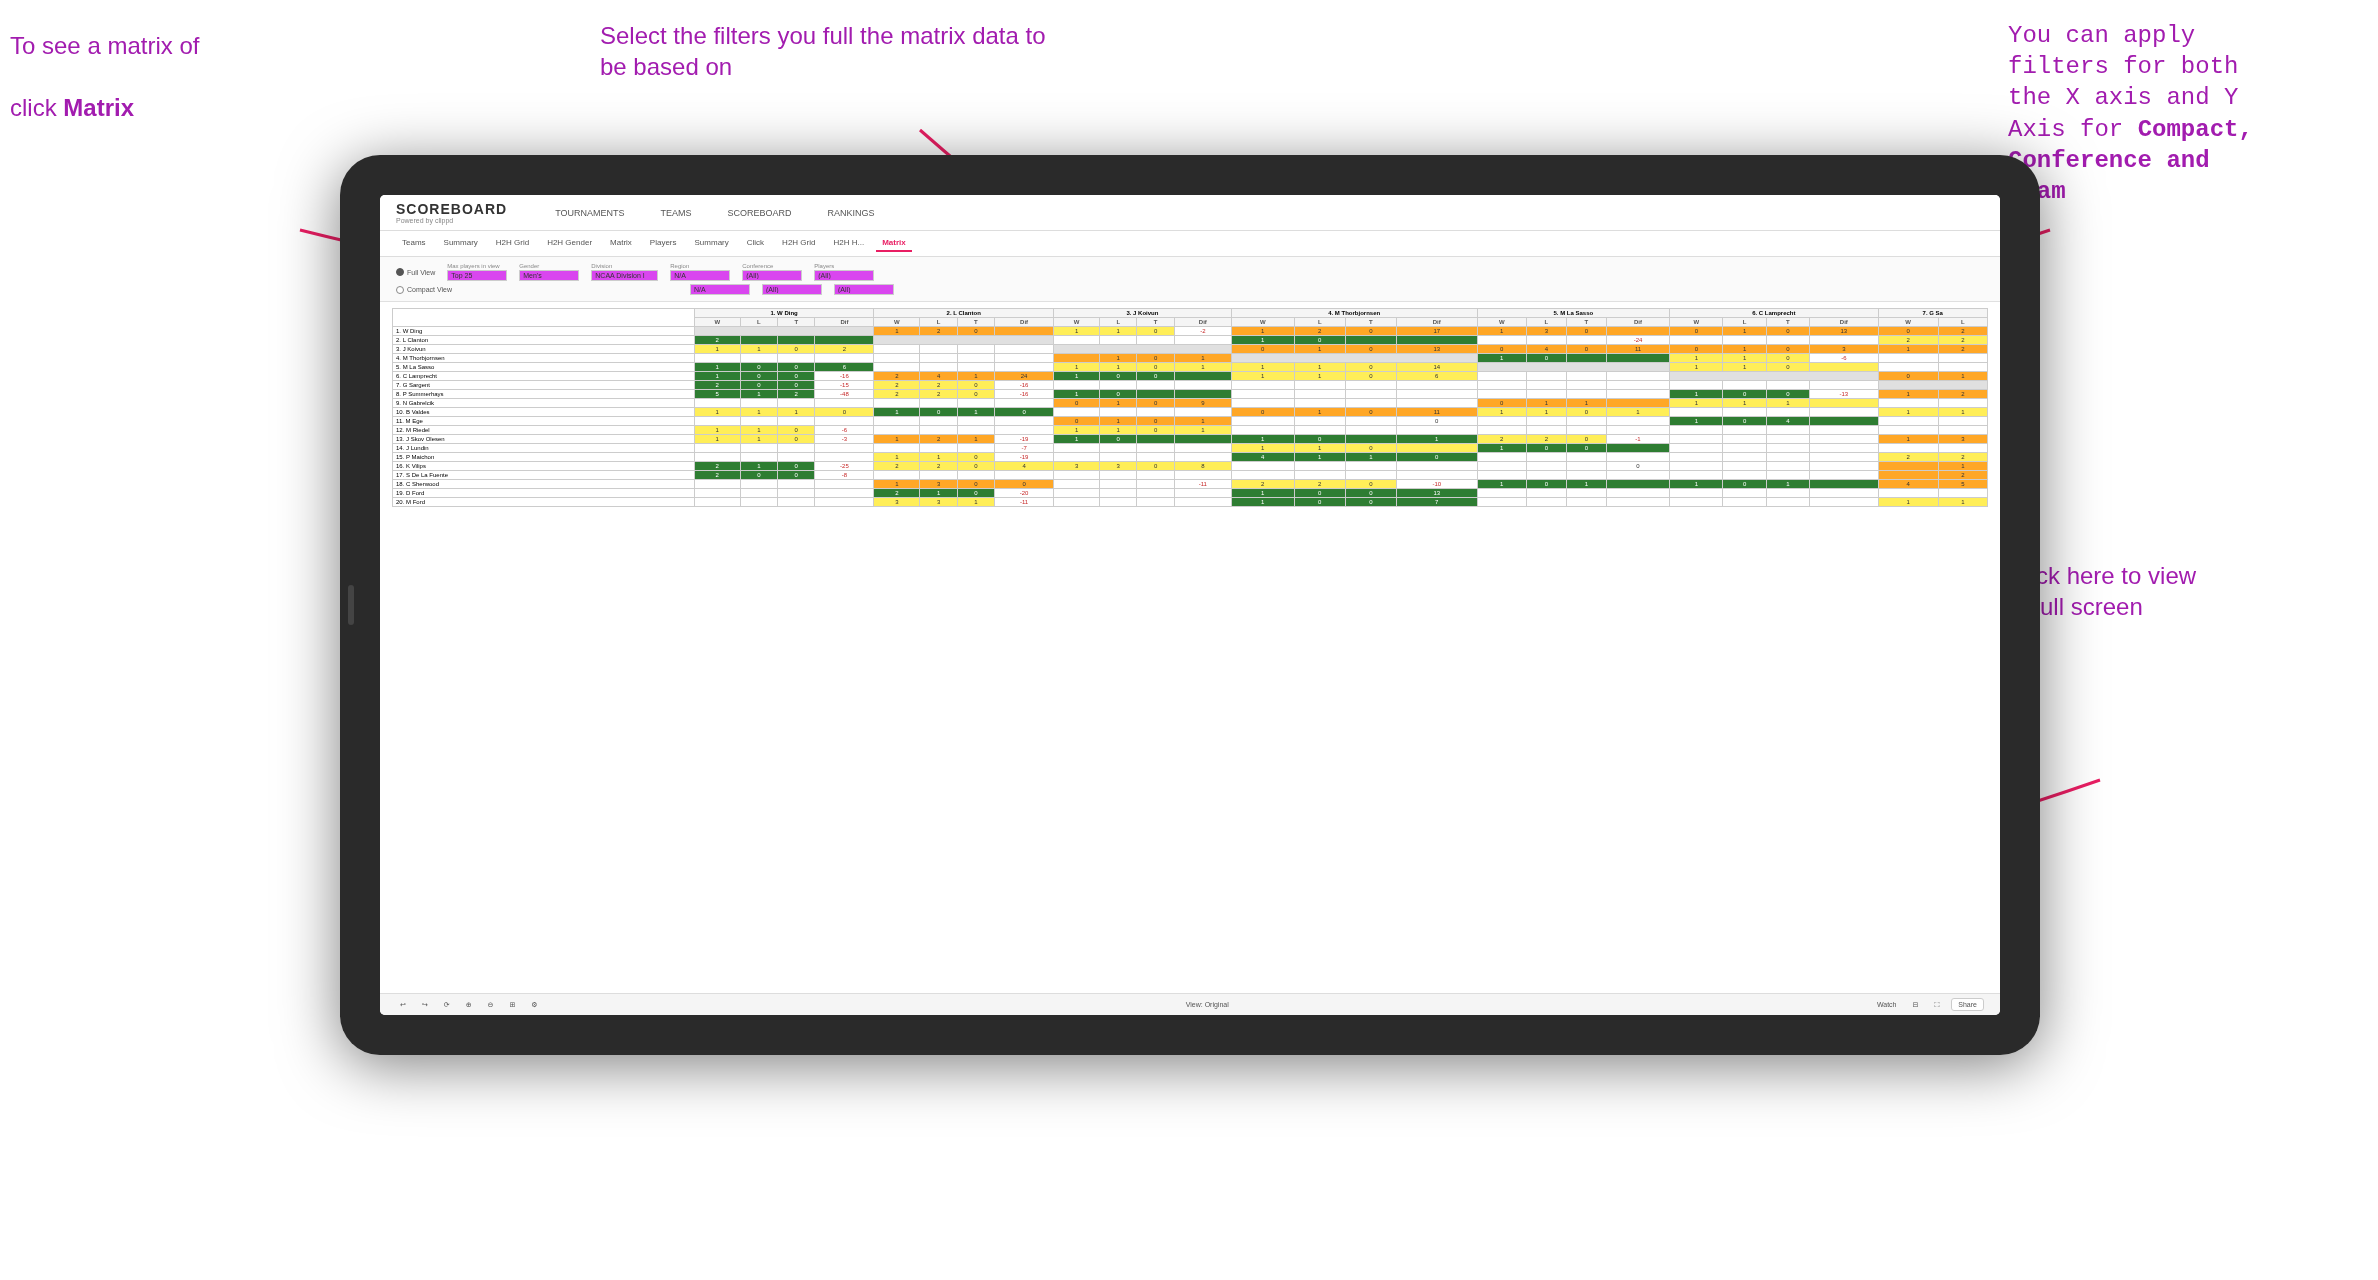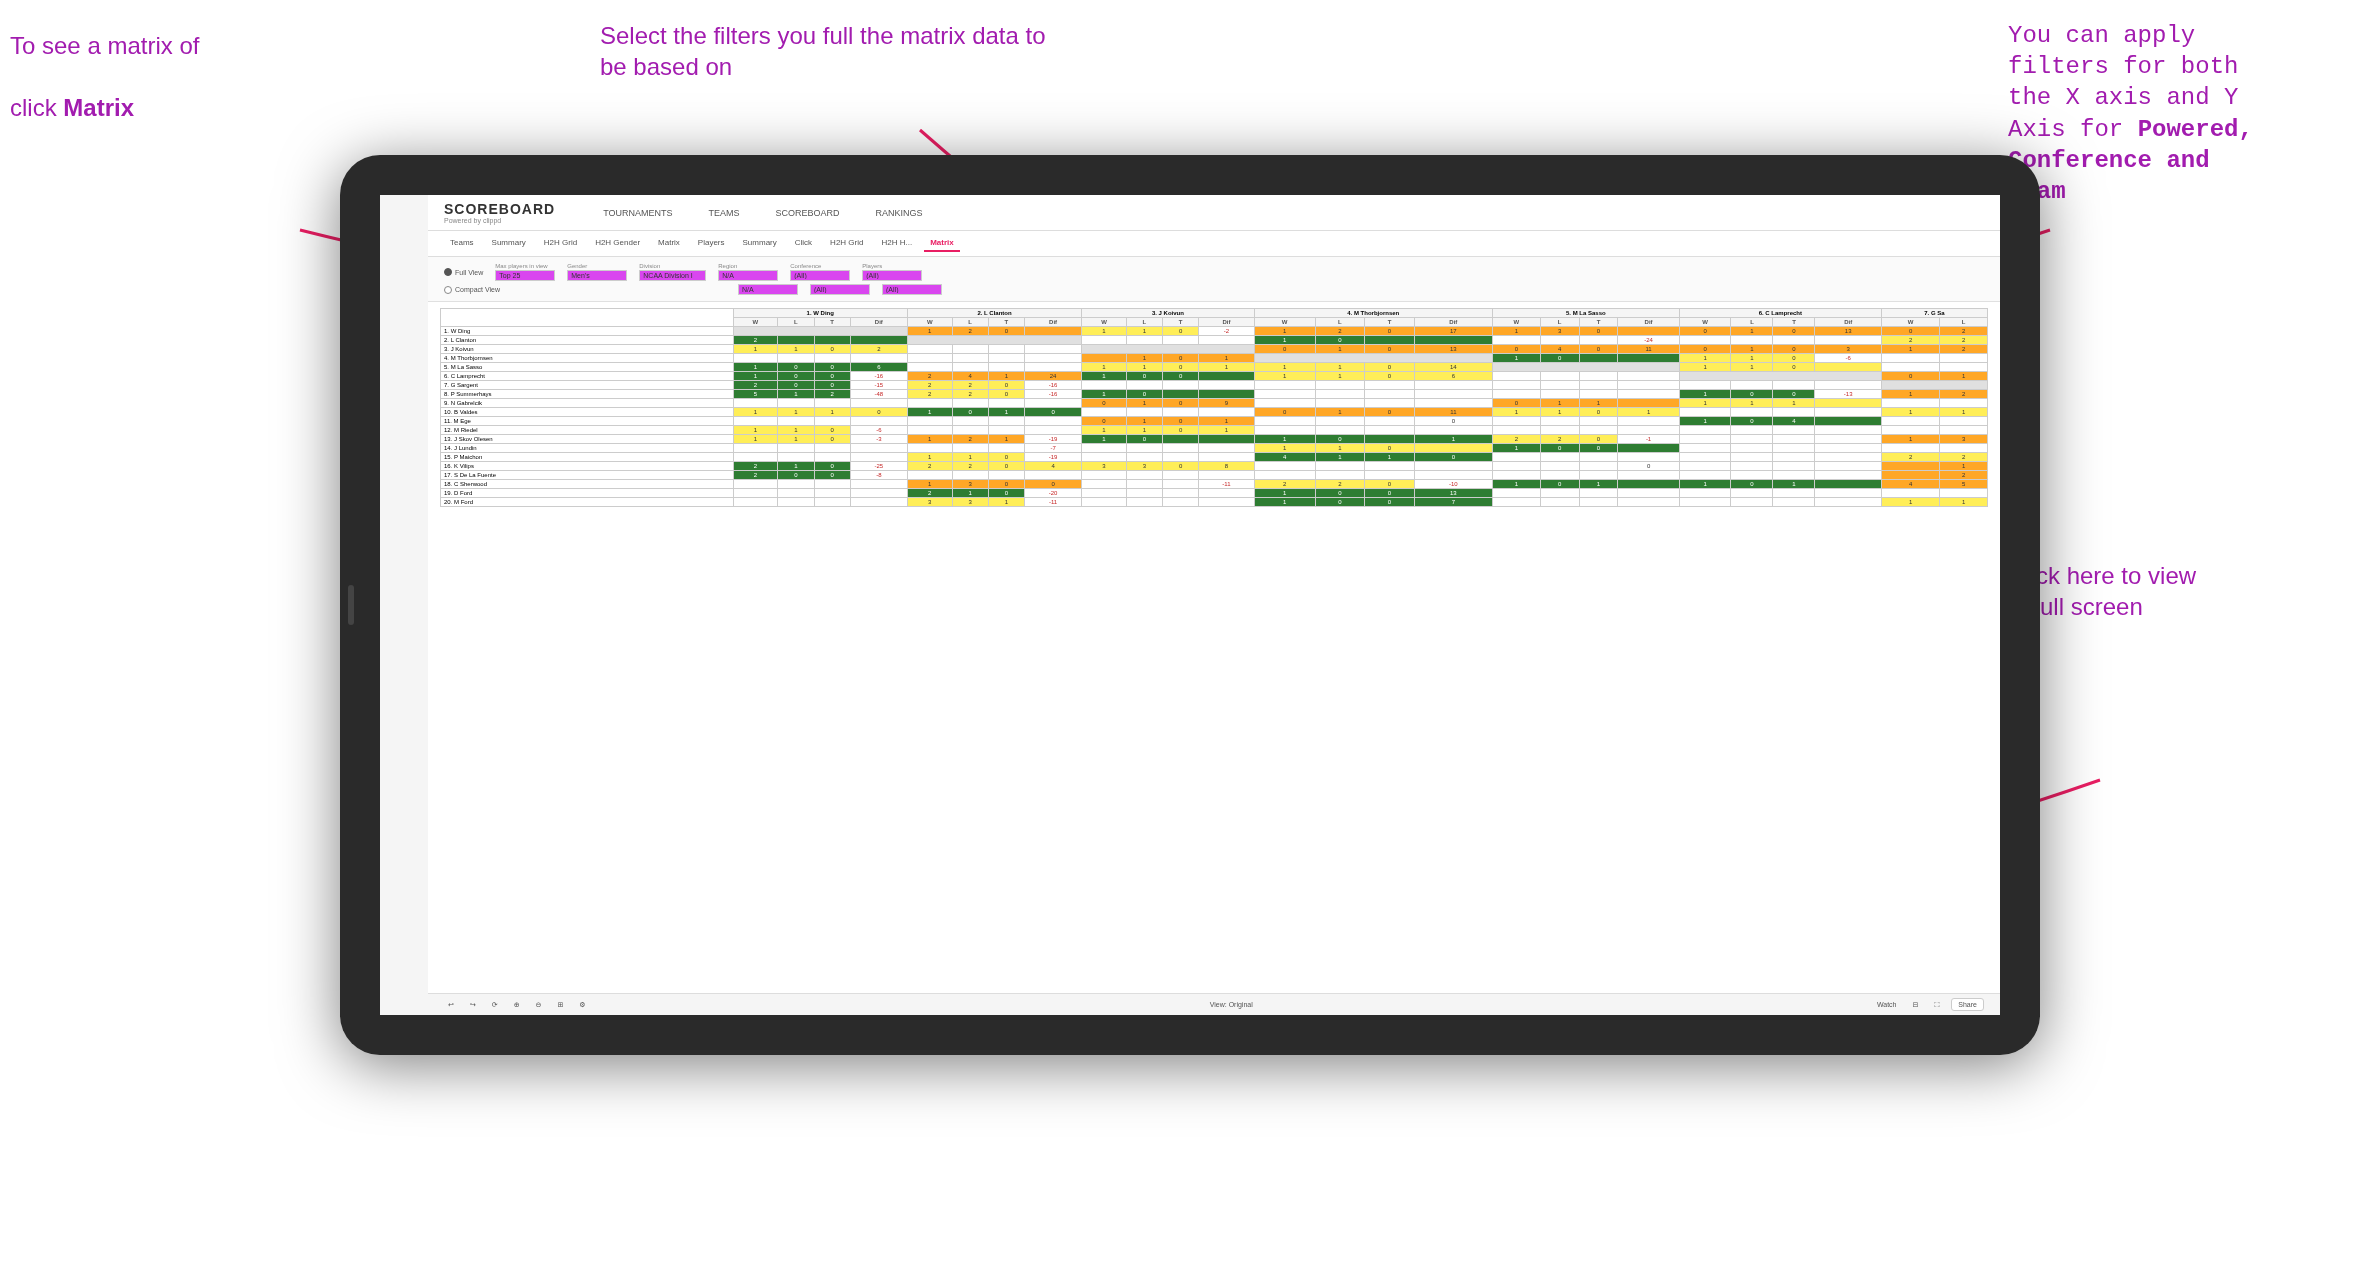--- a/index.html
+++ b/index.html
@@ -69,24 +69,23 @@
       box-shadow: 0 10px 60px rgba(0,0,0,0.5);
       display: flex;
       align-items: center;
       justify-content: center;
     }
 
     .tablet-screen {
       width: 1620px;
       height: 820px;
       background: #f5f5f5;
-      border-radius: 0;
+      border-radius: 5px;
       overflow: hidden;
       position: relative;
-      padding-left: 48px;
     }
 
     
     .tablet-button {
       position: absolute;
       left: 8px;
       top: 50%;
       transform: translateY(-50%);
       width: 6px;
       height: 40px;
@@ -317,21 +316,21 @@
 </div>
 
 <div class="annotation" id="ann-top-center">
   <span>Select the filters you full the matrix data to be based on</span>
 </div>
 
 <div class="annotation" id="ann-top-right">
   <span>You  can apply</span><br>
   <span>filters for both</span><br>
   <span>the X axis and Y</span><br>
-  <span>Axis for </span><span class="bold">Powered,</span><br>
+  <span>Axis for </span><span class="bold">Compact,</span><br>
   <span class="bold">Conference and</span><br>
   <span class="bold">Team</span>
 </div>
 
 <div class="annotation" id="ann-bottom-right">
   <span>Click here to view</span><br>
   <span>in full screen</span>
 </div>
 
 <svg class="arrows-svg">

